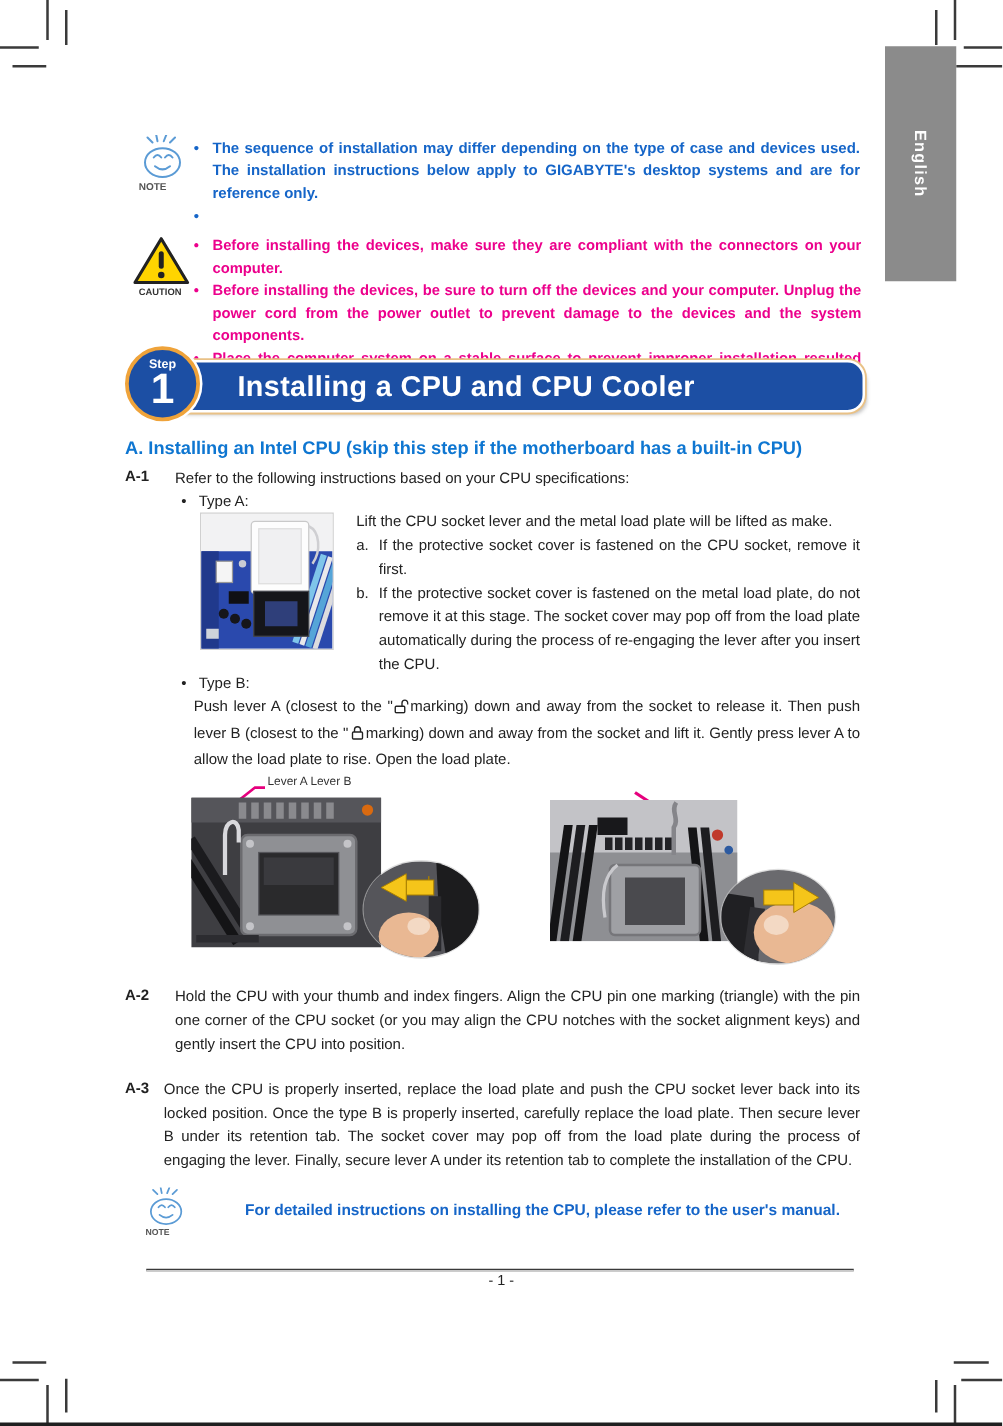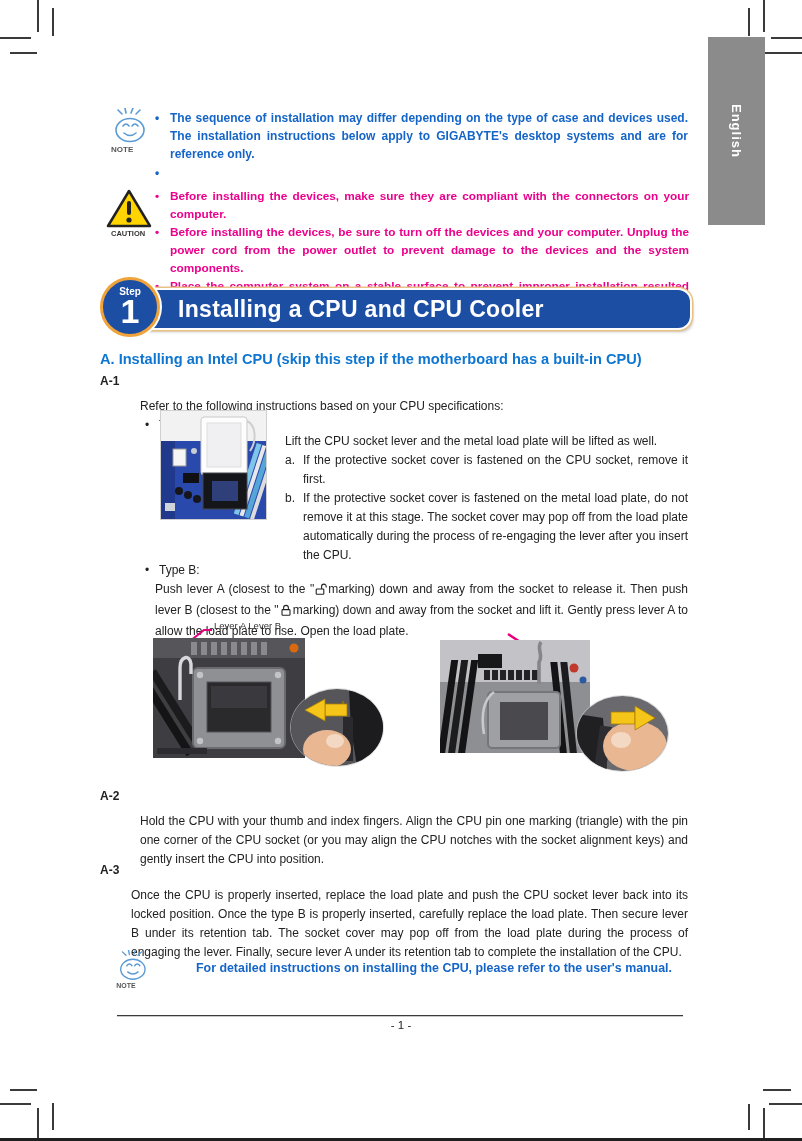--- a/index.html
+++ b/index.html
@@ -20,31 +20,31 @@
   .note-text { color:#1565c8; font-weight:bold; font-size:12px; line-height:1.5; text-align:justify; }
   .caution-text { color:#ec008c; font-weight:bold; font-size:11.8px; line-height:1.5; text-align:justify; }
   .bullet-item { position:relative; padding-left:17px; margin-bottom:1px; }
   .bullet-item .bullet { position:absolute; left:2px; top:0; }
 
   
   .banner { position:absolute; left:100px; top:277px; width:590px; height:64px; }
   .banner-bar { position:absolute; left:30px; top:13px; right:0; height:38px;
     background:#1c4fa4; border-radius:12px;
     box-shadow:0 0 0 2px #ffffff, 0 0 0 3.5px #e9c186, 3px 4px 3px rgba(90,90,90,.35);
-    display:flex; align-items:center; padding-left:48px; }
+    display:flex; align-items:center; padding-left:60px; }
   .banner-title { color:#fff; font-weight:bold; font-size:23px; letter-spacing:.3px; }
   .step-badge { position:absolute; left:0; top:0; width:60px; height:60px; border-radius:50%;
     background:#1c4fa4; border:3px solid #efa33a; box-shadow:0 0 0 2px #fff;
     color:#fff; text-align:center; z-index:2; }
   .step-badge .step-word { font-size:10px; font-weight:bold; margin-top:6px; }
   .step-badge .step-num { font-size:34px; font-weight:bold; line-height:.85; }
 
   .heading-a { color:#0e76d1; font-weight:bold; font-size:14.6px; }
 
-  .body-text { font-size:12px; line-height:1.58; color:#222;margin-top:24px; }
+  .body-text { font-size:12px; line-height:1.58; color:#222; }
   .label-col { font-size:12px; color:#222;font-weight:bold; }
   .bold { font-weight:normal; }
   .justify { text-align:justify; }
 
   .sub-item { position:relative; padding-left:18px; }
   .sub-item .sub-label { position:absolute; left:0; top:0; }
 
   .figure-border { border:1px solid #d0d0d0; }
 
   .lever-label { position:absolute; left:214px; top:620px; font-size:9.5px; color:#333; }
@@ -177,21 +177,21 @@
       <circle cx="18" cy="80" r="4" fill="#16161a"></circle>
       <circle cx="27" cy="84" r="4" fill="#16161a"></circle>
       <circle cx="36" cy="88" r="4" fill="#16161a"></circle>
       <rect x="22" y="62" width="16" height="10" fill="#101014"></rect>
       <rect x="4" y="92" width="10" height="8" fill="#cfd4da"></rect>
       <circle cx="33" cy="40" r="3" fill="#c8ccd4"></circle>
     </svg>
   </div>
 
   <div class="abs body-text justify" style="left:285px;top:408px;width:403px">
-    <div>Lift the CPU socket lever and the metal load plate will be lifted as well.</div>
+    <div>Lift the CPU socket lever and the metal load plate will be lifted as make.</div>
     <div class="sub-item">
       <span class="sub-label">a.</span>
       <span>If the protective socket cover is fastened on the CPU socket, remove it first.</span>
     </div>
     <div class="sub-item">
       <span class="sub-label">b.</span>
       <span>If the protective socket cover is fastened on the metal load plate, do not remove it at this stage. The socket cover may pop off from the load plate automatically during the process of re-engaging the lever after you insert the CPU.</span>
     </div>
   </div>
 

